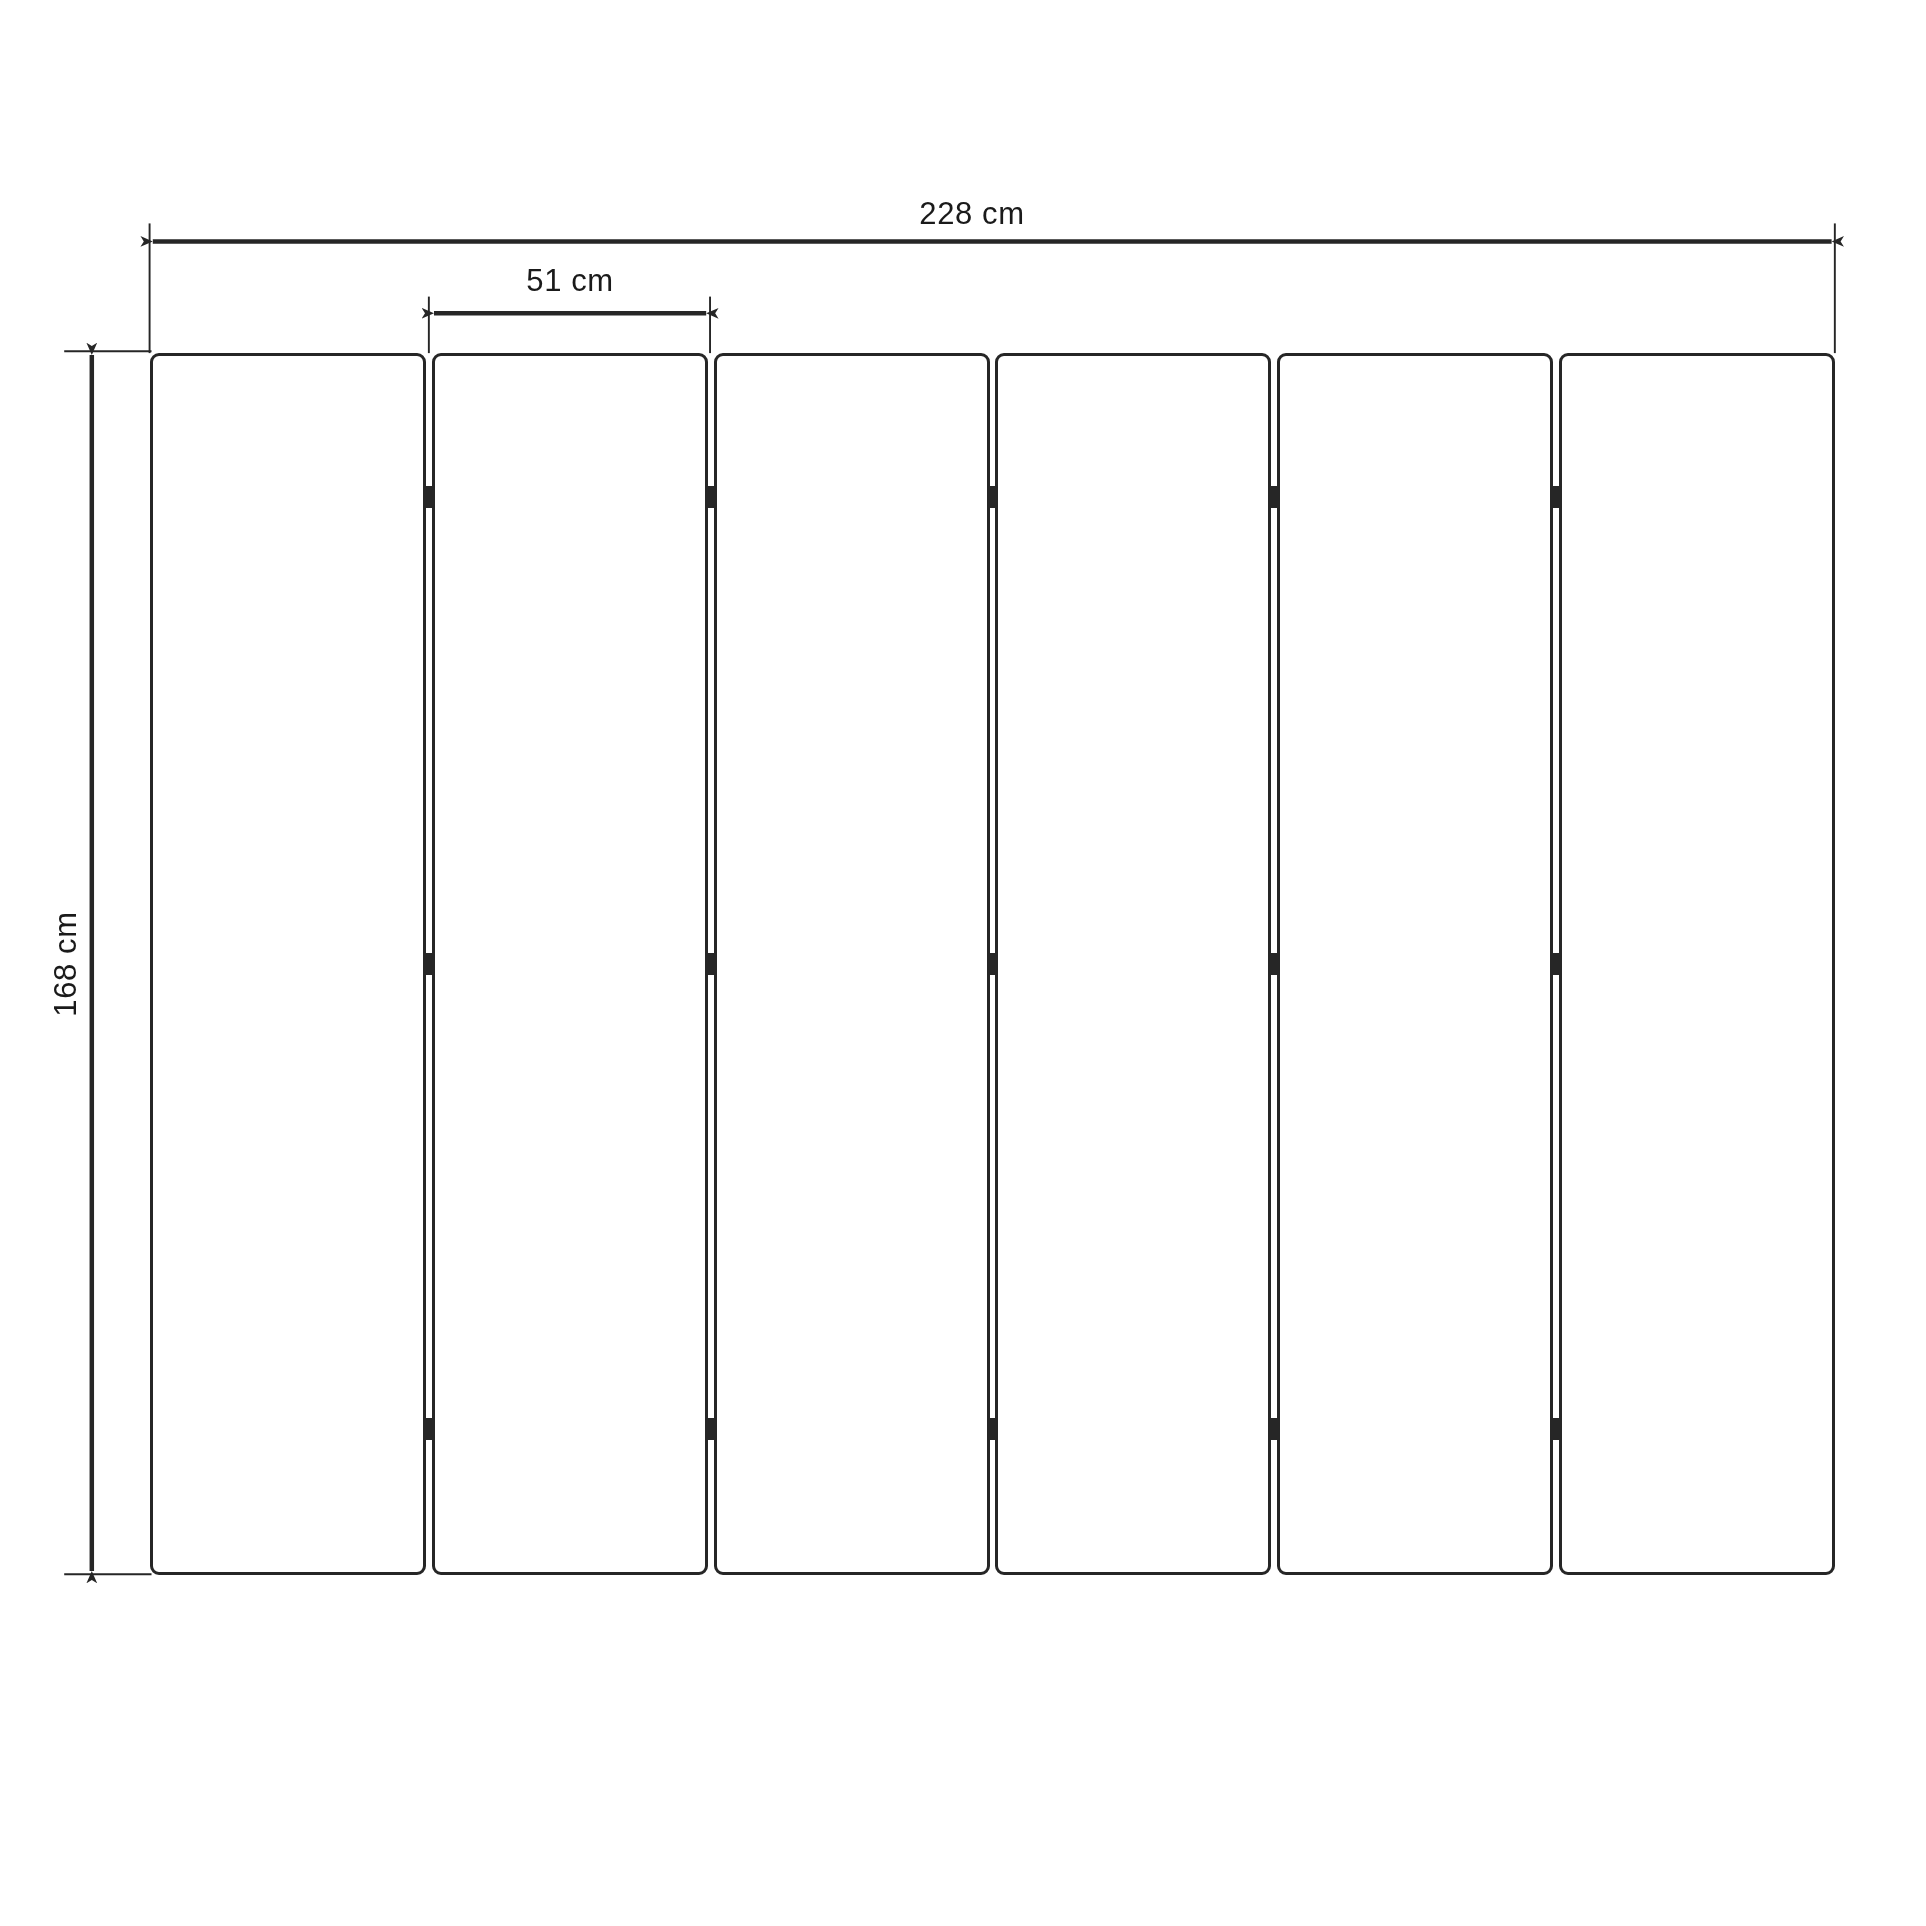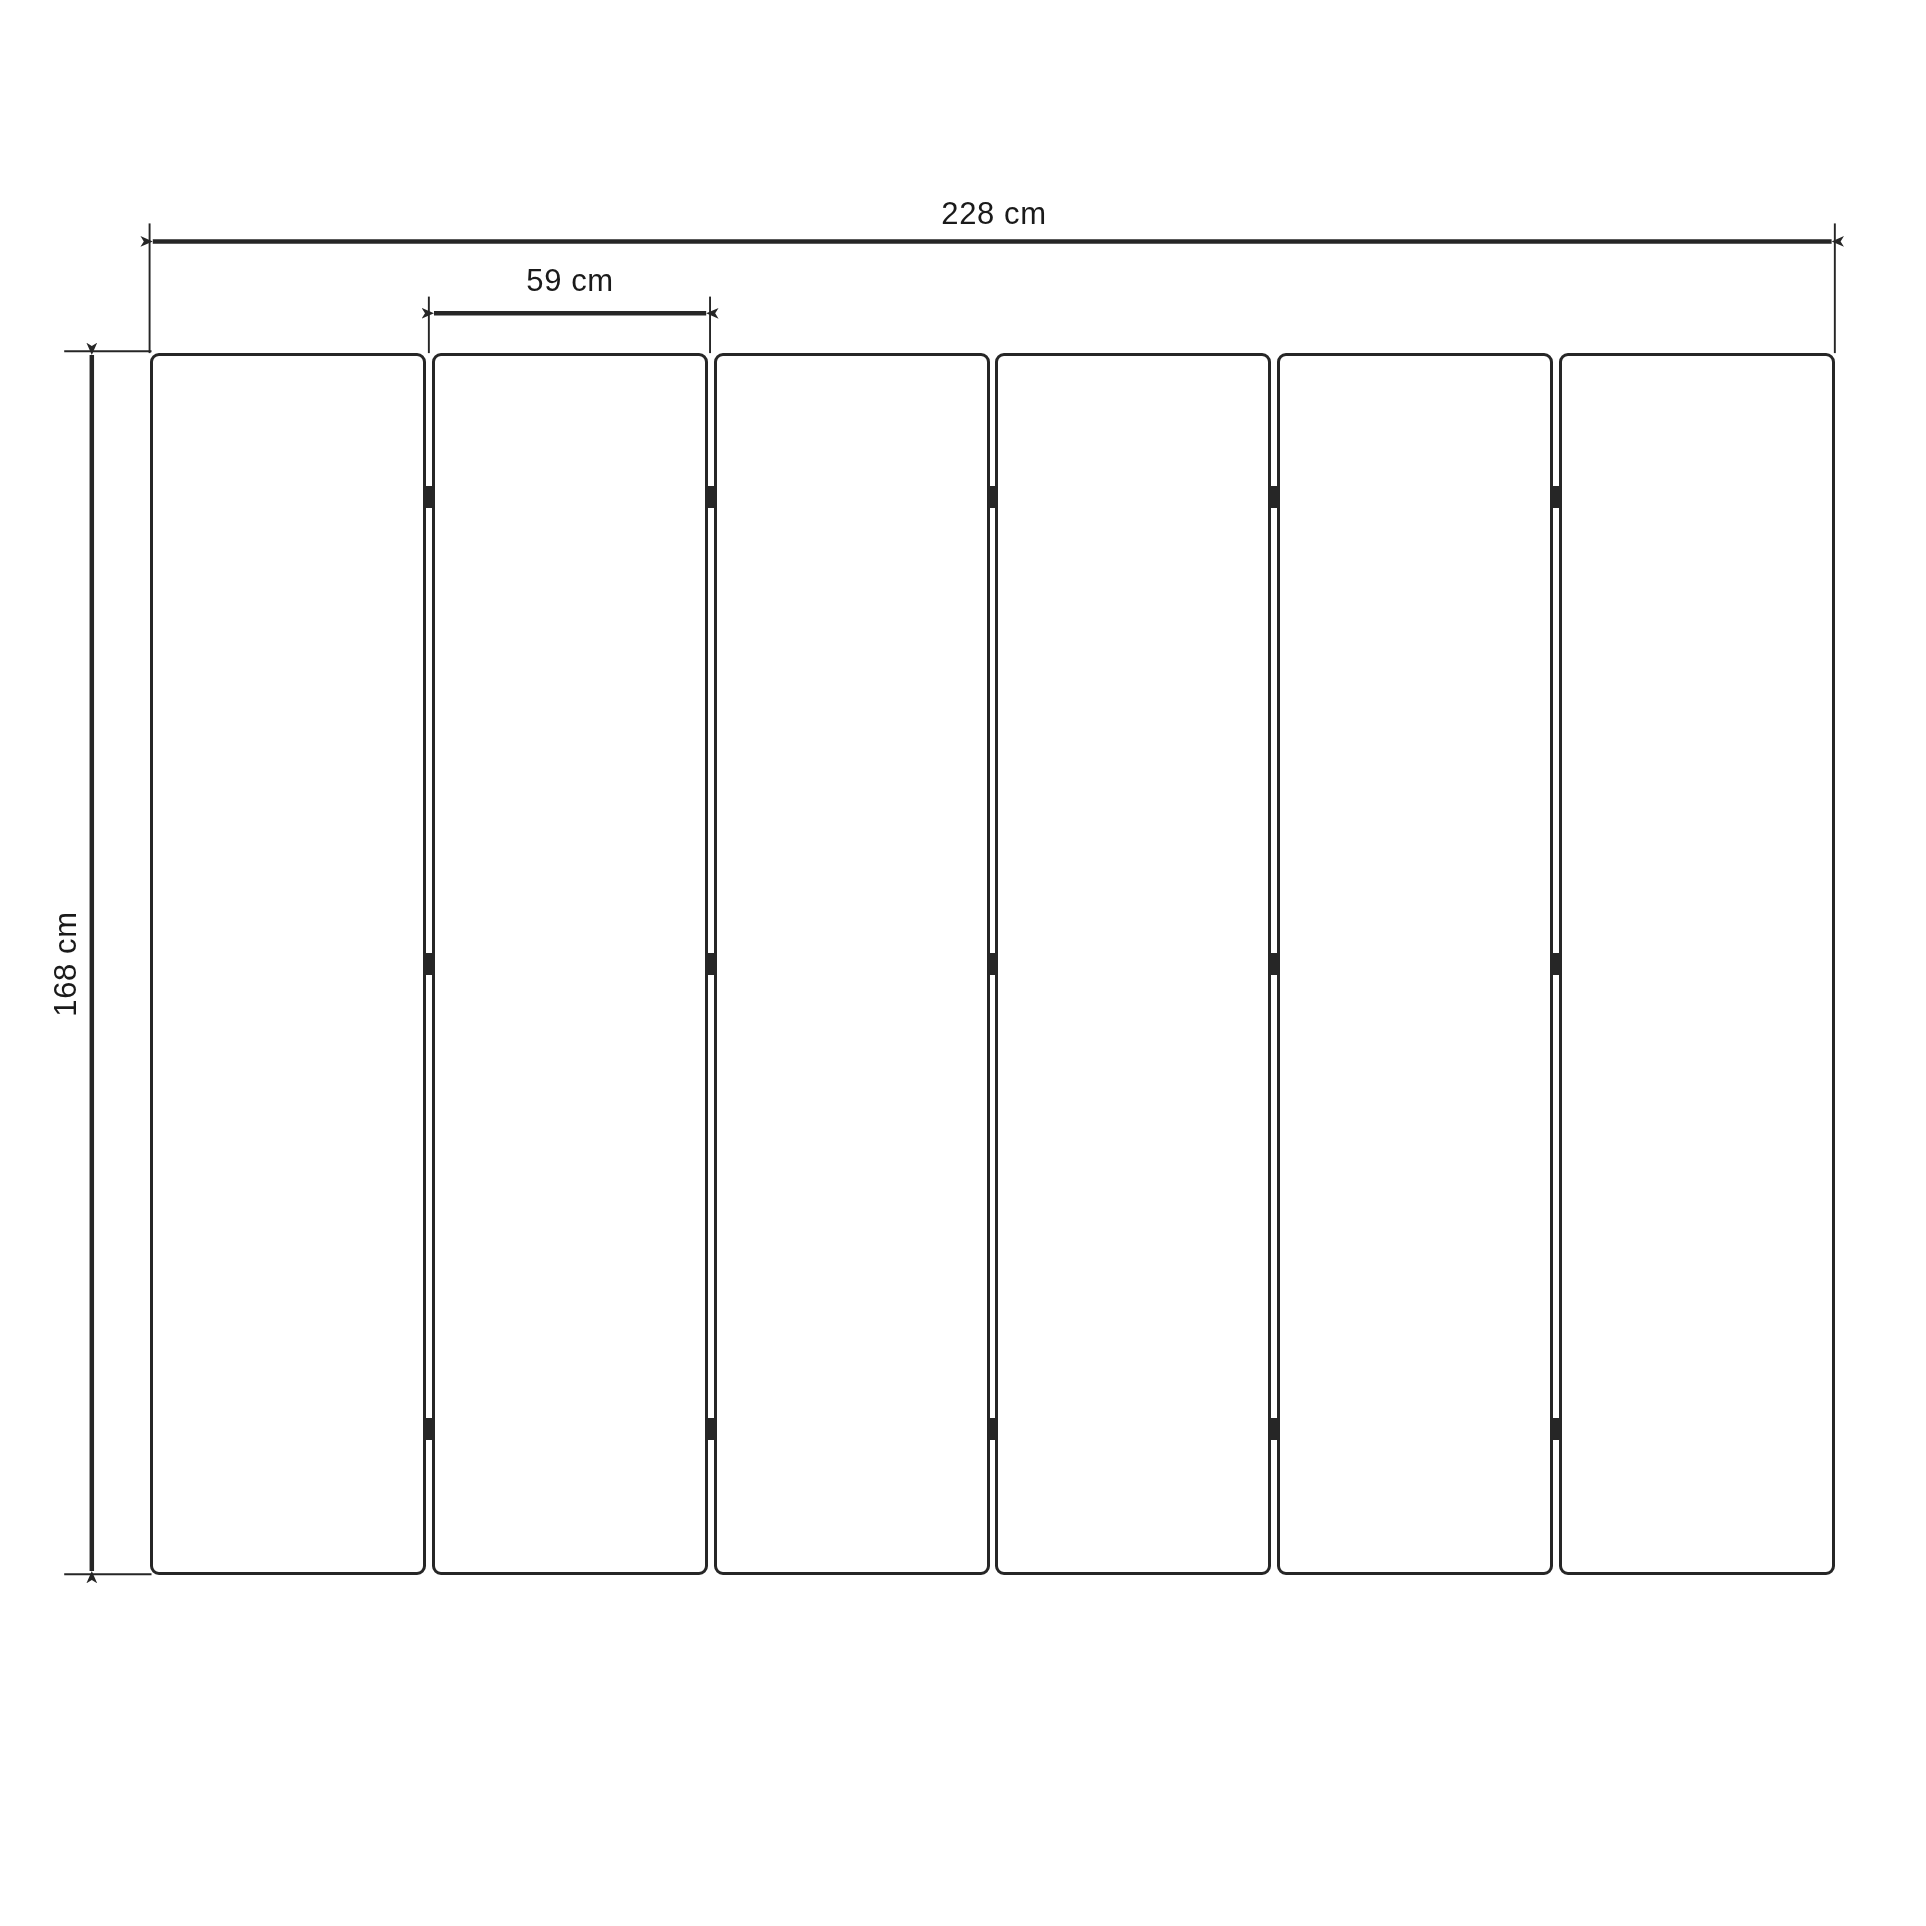--- a/index.html
+++ b/index.html
@@ -52,21 +52,21 @@
   
   .label{
     position:absolute;
     font-size:31px;
     line-height:1;
     letter-spacing:0.6px;
     color:var(--text);
     white-space:nowrap;
     transform:translate(-50%,-50%);
   }
-  .label-total{left:994px;top:213px;}
+  .label-total{left:972px;top:213px;}
   .label-panel{left:570px;top:280px;}
   .label-height{left:65px;top:964px;transform:translate(-50%,-50%) rotate(-90deg);}
 </style>
 </head>
 <body>
 
 <div class="canvas">
 
   <div class="panels" id="panels">
       <div class="panel"></div>
@@ -115,17 +115,17 @@
     </g>
 
     <g>
       <line class="ext" x1="100" y1="547" x2="236" y2="547"></line>
       <line class="ext" x1="100" y1="2452" x2="236" y2="2452"></line>
       <line class="dim" x1="143" y1="553" x2="143" y2="2447" marker-start="url(#arrow)" marker-end="url(#arrow)"></line>
     </g>
   </svg>
 
   <div class="label label-total">228 cm</div>
-  <div class="label label-panel">59 cm</div>
+  <div class="label label-panel">51 cm</div>
   <div class="label label-height">168 cm</div>
 
 </div>
 
 
 </body></html>

